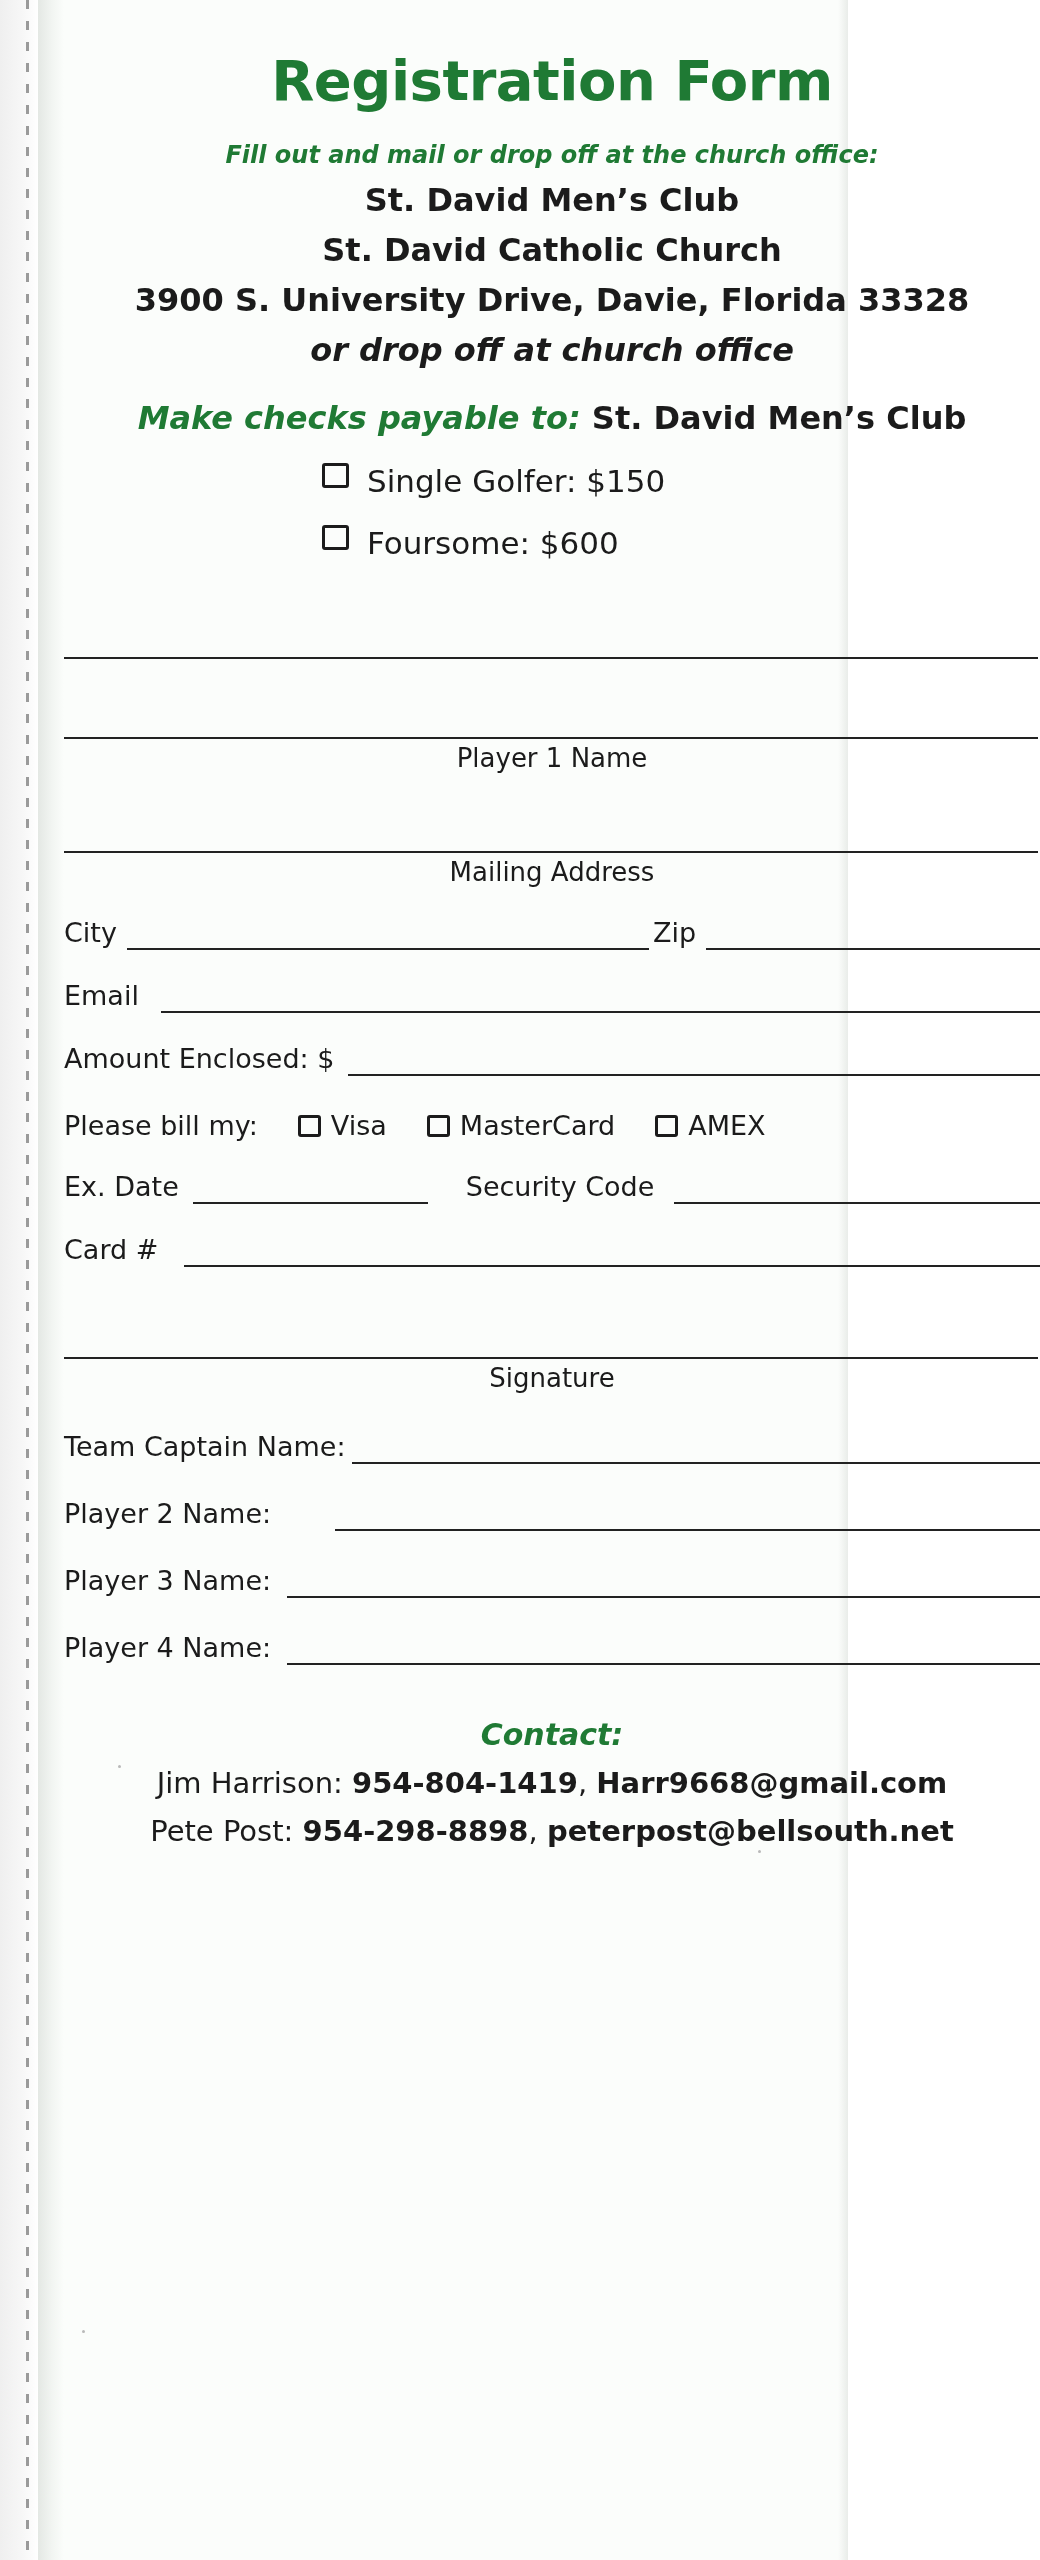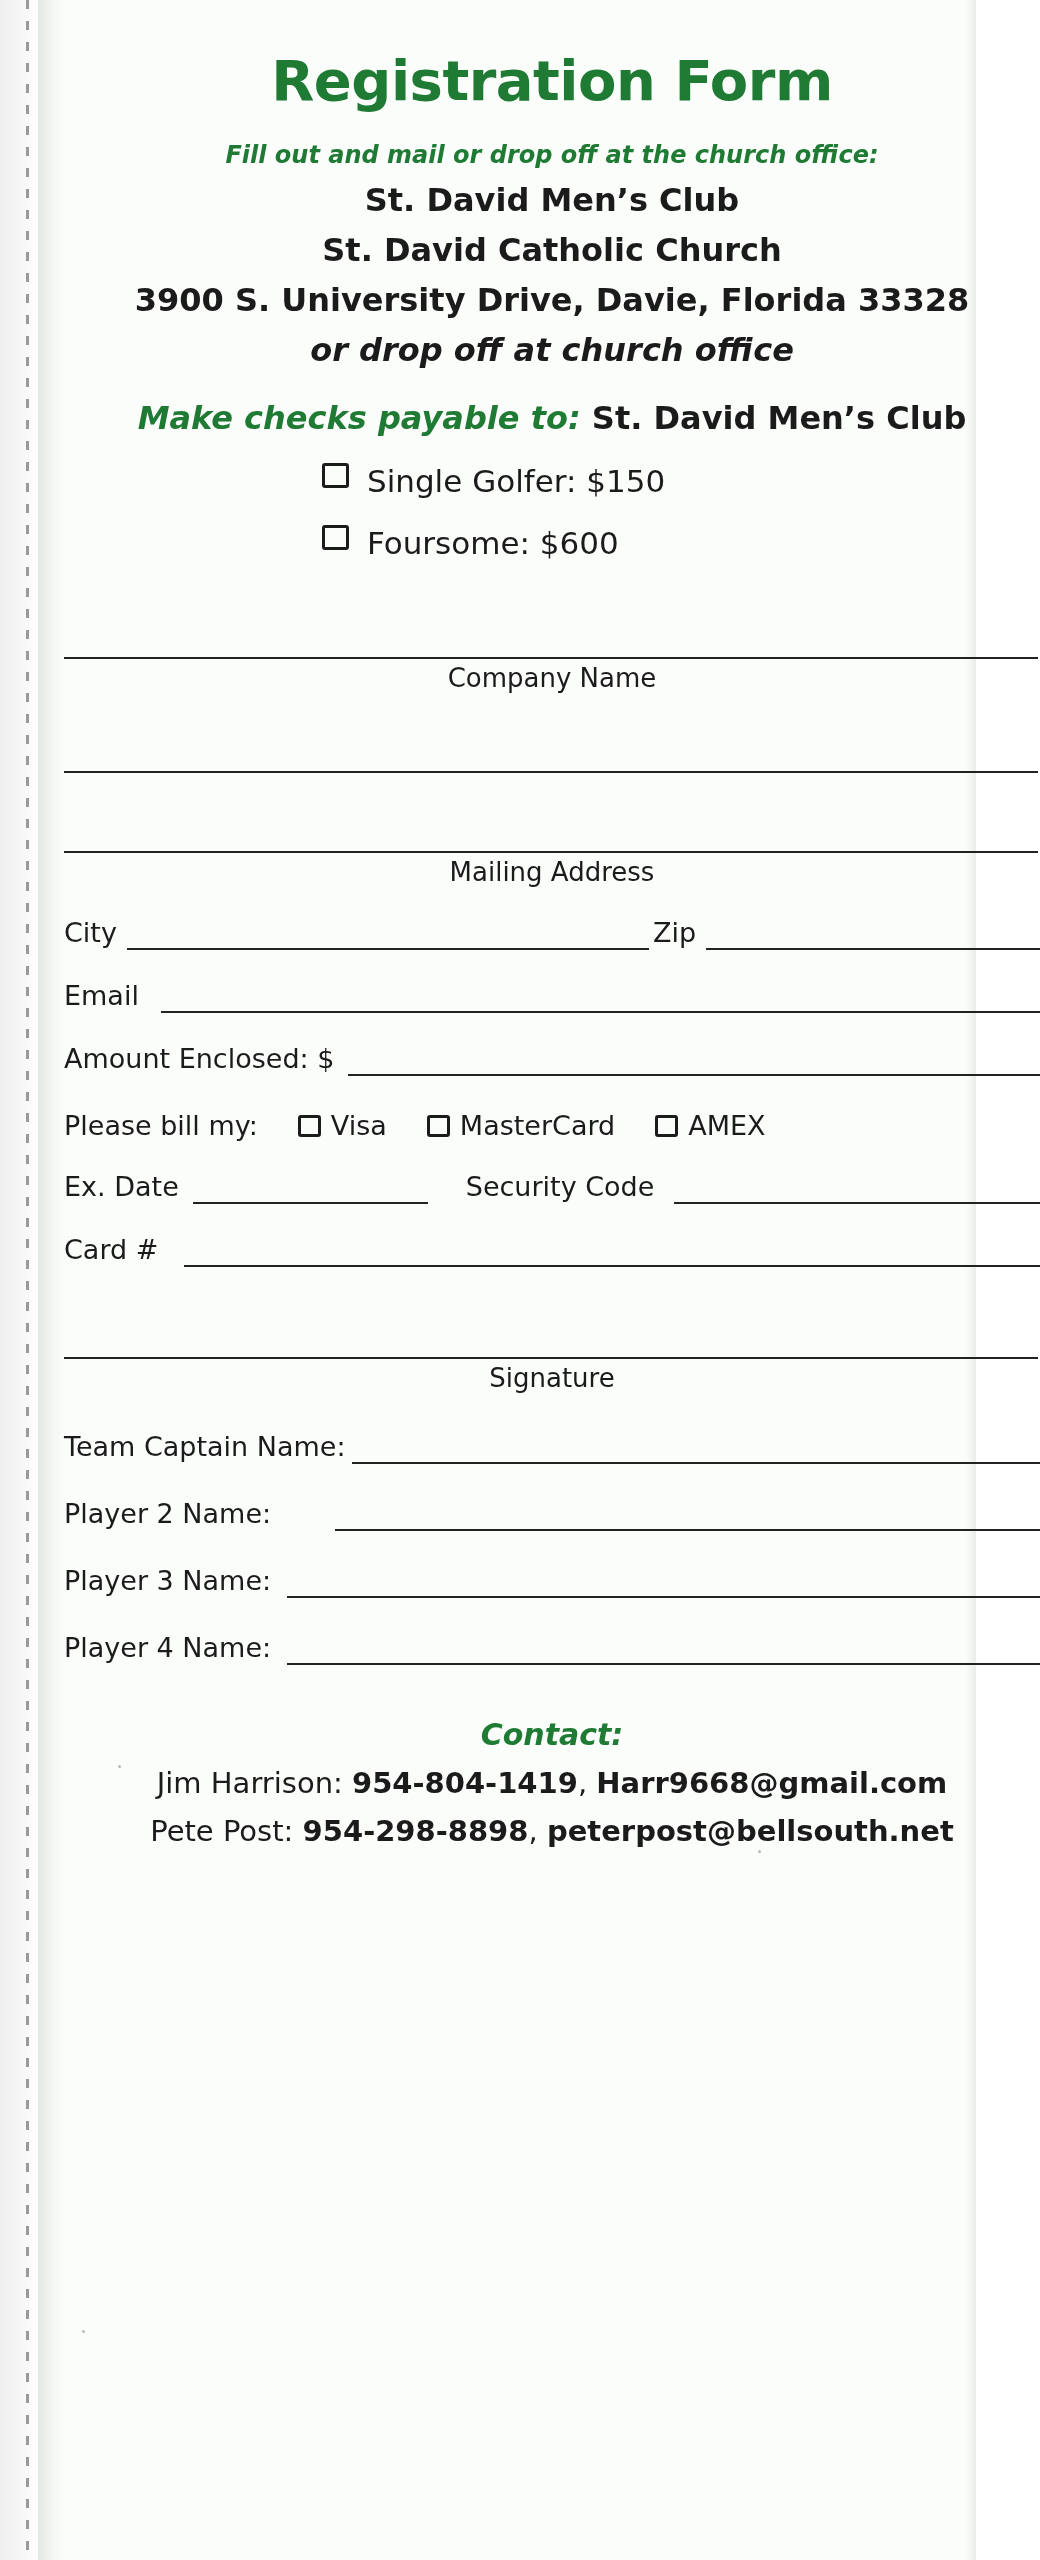--- a/index.html
+++ b/index.html
@@ -8,21 +8,21 @@
     background: #ffffff;
   }
   body {
     width: 1040px;
     height: 2560px;
     font-family: "Liberation Sans", sans-serif;
     overflow: hidden;
   }
   .page {
     position: relative;
-    width: 976px;
+    width: 848px;
     height: 2560px;
     background: #fbfdfb;
   }
   
   .perf-strip {
     position: absolute;
     left: 0; top: 0;
     width: 38px; height: 2560px;
     background: linear-gradient(to right, #efefef 0%, #f7f7f7 60%, #ffffff 100%);
   }
@@ -237,25 +237,25 @@
     </div>
 
     <div class="option-row">
       <span class="chk"></span>
       <span>Foursome: $600</span>
     </div>
 
     <div class="fields">
 
       <div class="ruled"></div>
-      <div class="ruled-caption">Company Name</div>
 
       <div class="gap-lg"></div>
 
       <div class="ruled"></div>
+      <div class="ruled-caption">Player 1 Name</div>
 
       <div class="gap-lg"></div>
 
       <div class="ruled"></div>
       <div class="ruled-caption">Mailing Address</div>
 
       <div class="inline-row">
         <span class="lbl">City</span>
         <span class="rule" style="flex:0 0 522px;"></span>
         <span class="lbl" style="margin-left:4px;">Zip</span>

